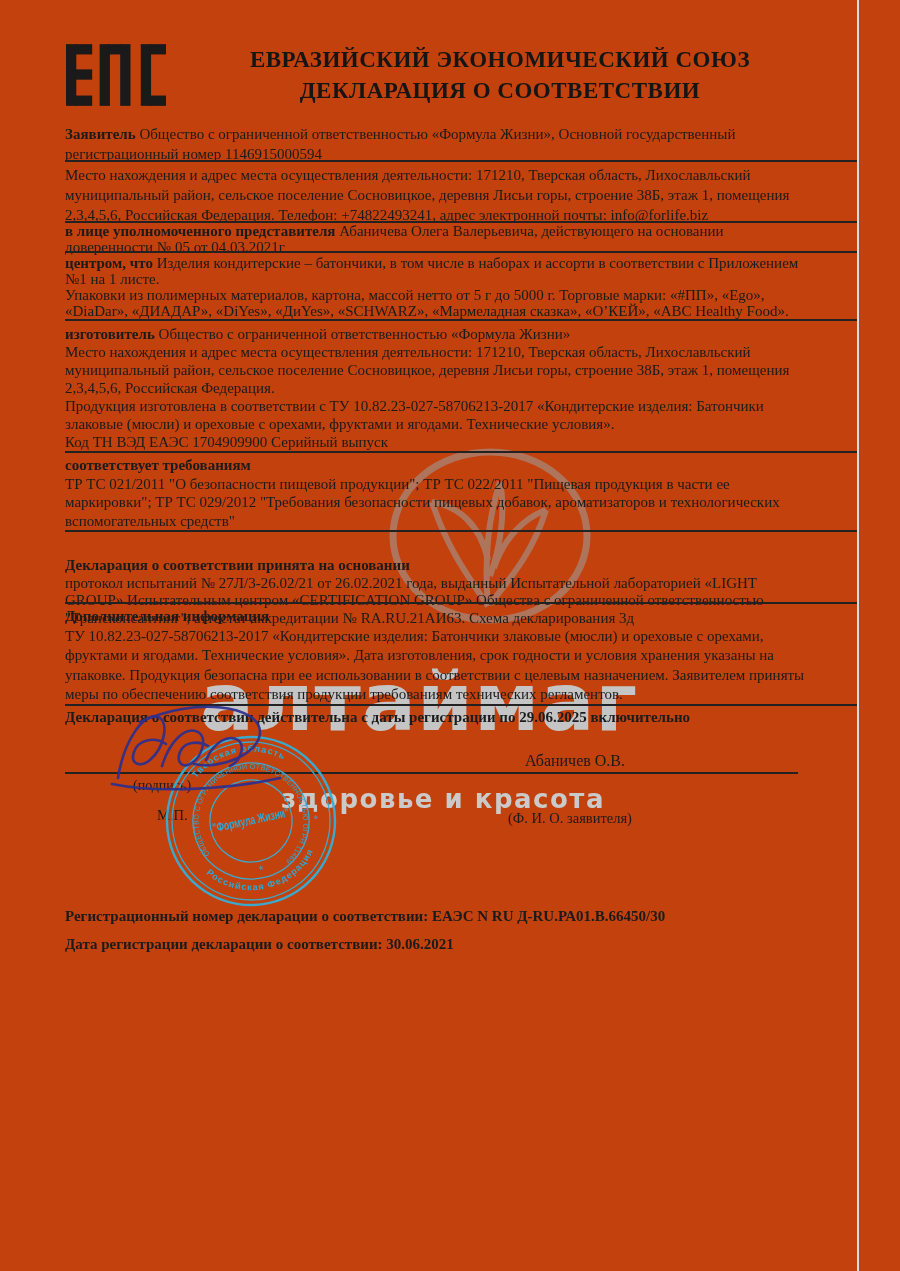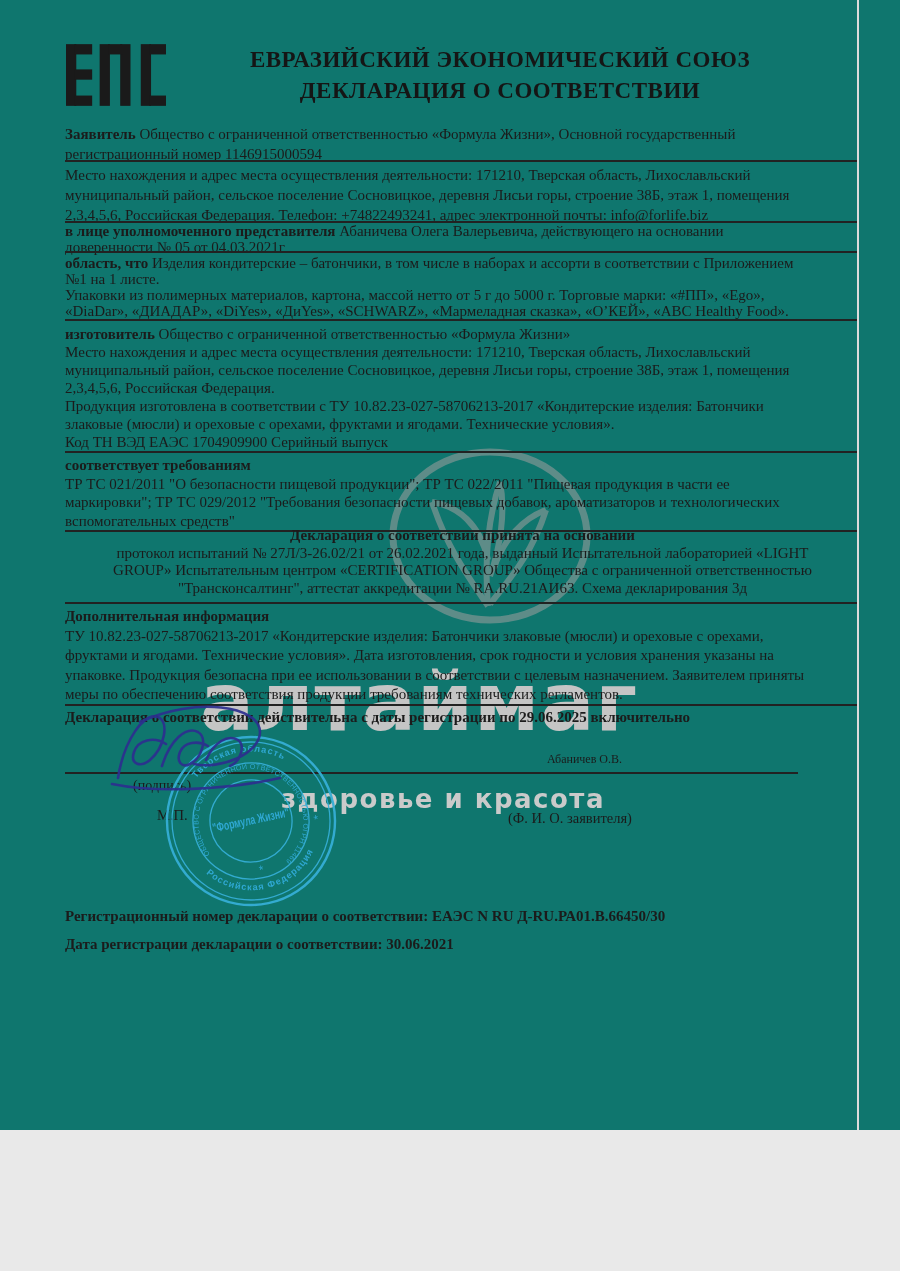--- a/index.html
+++ b/index.html
@@ -1,41 +1,41 @@
 <!DOCTYPE html>
 <html><head>
 <meta charset="utf-8">
 <style>
   html,body{margin:0;padding:0;background:#e9e9e9;}
-  #page{position:relative;width:900px;height:1130px;background:#0f766e;overflow:hidden;
+  #page{position:relative;width:900px;height:1271px;background:#c2410c;overflow:hidden;
         font-family:"Liberation Serif", serif;color:#1b1b1b;}
   .abs{position:absolute;}
   
   #eac-logo{left:66px;top:40px;}
   #title{left:160px;top:44px;width:680px;text-align:center;font-weight:bold;
          font-size:23px;line-height:31px;letter-spacing:.5px;color:#151515;z-index:2;}
   
   .sec{left:65px;width:795px;font-size:15px;z-index:2;}
   .sec .lead{font-weight:bold;}
   .sec .txt{white-space:pre-line;}
   .sec .blab{font-weight:bold;display:block;}
   #s1{top:125px;line-height:19.5px;}
   #s2{top:165px;line-height:20px;}
   #s3{top:224px;line-height:15.5px;}
   #s4{top:255px;line-height:16px;}
   #s5{top:325px;line-height:18px;}
   #s6{top:456px;line-height:18.5px;}
-  #s7{top:527px;line-height:17.5px;text-align:center;}
+  #s7{top:557px;line-height:17.5px;}
   #s8{top:607px;line-height:19.5px;}
   #s9{top:708px;line-height:18px;font-weight:bold;}
   .hline{left:65px;width:792px;height:2px;background:#222;z-index:2;}
   
   #sig-line{top:772px;left:65px;width:733px;height:2px;background:#222;z-index:2;}
   #cap-sign{left:133px;top:778px;font-size:14px;z-index:2;}
-  #signer{left:547px;top:752px;font-size:12px;z-index:2;}
+  #signer{left:525px;top:752px;font-size:16px;z-index:2;}
   #cap-fio{left:508px;top:779px;font-size:14.5px;z-index:2;margin-top:31px;}
   #cap-mp{left:157px;top:807px;font-size:14.5px;z-index:3;}
   #signature-svg{left:108px;top:700px;z-index:5;}
   #stamp-svg{left:157px;top:727px;z-index:4;}
   
   #wm-logo{left:388px;top:448px;z-index:1;}
   #wm-title{left:200px;top:663px;font-family:"DejaVu Sans",sans-serif;font-weight:bold;
             font-size:80px;letter-spacing:1px;color:#c5c5c5;z-index:1;line-height:80px;}
   #wm-sub{left:281px;top:784px;font-family:"DejaVu Sans",sans-serif;font-weight:bold;
           font-size:26px;letter-spacing:1.5px;color:#cacaca;z-index:1;}
@@ -102,21 +102,21 @@
   </div>
   <div class="abs hline" style="top:221px"></div>
 
   <div class="abs sec" id="s3">
     <span class="lead">в лице уполномоченного представителя</span><span class="txt"> Абаничева  Олега Валерьевича, действующего на основании
 доверенности № 05 от 04.03.2021г</span>
   </div>
   <div class="abs hline" style="top:251px"></div>
 
   <div class="abs sec" id="s4">
-    <span class="lead">область, что</span><span class="txt"> Изделия кондитерские – батончики, в том числе в наборах и ассорти в соответствии с Приложением
+    <span class="lead">центром, что</span><span class="txt"> Изделия кондитерские – батончики, в том числе в наборах и ассорти в соответствии с Приложением
 №1 на 1 листе.
 Упаковки из полимерных материалов, картона, массой нетто от 5 г до 5000 г. Торговые марки: «#ПП», «Ego»,
 «DiaDar», «ДИАДАР», «DiYes», «ДиYes», «SCHWARZ», «Мармеладная сказка», «О’КЕЙ», «ABC Healthy Food».</span>
   </div>
   <div class="abs hline" style="top:319px"></div>
 
   <div class="abs sec" id="s5">
     <span class="lead">изготовитель</span><span class="txt"> Общество с ограниченной ответственностью «Формула Жизни»
 Место нахождения и адрес места осуществления деятельности: 171210, Тверская область, Лихославльский
 муниципальный район, сельское поселение Сосновицкое, деревня Лисьи горы, строение 38Б, этаж 1, помещения

